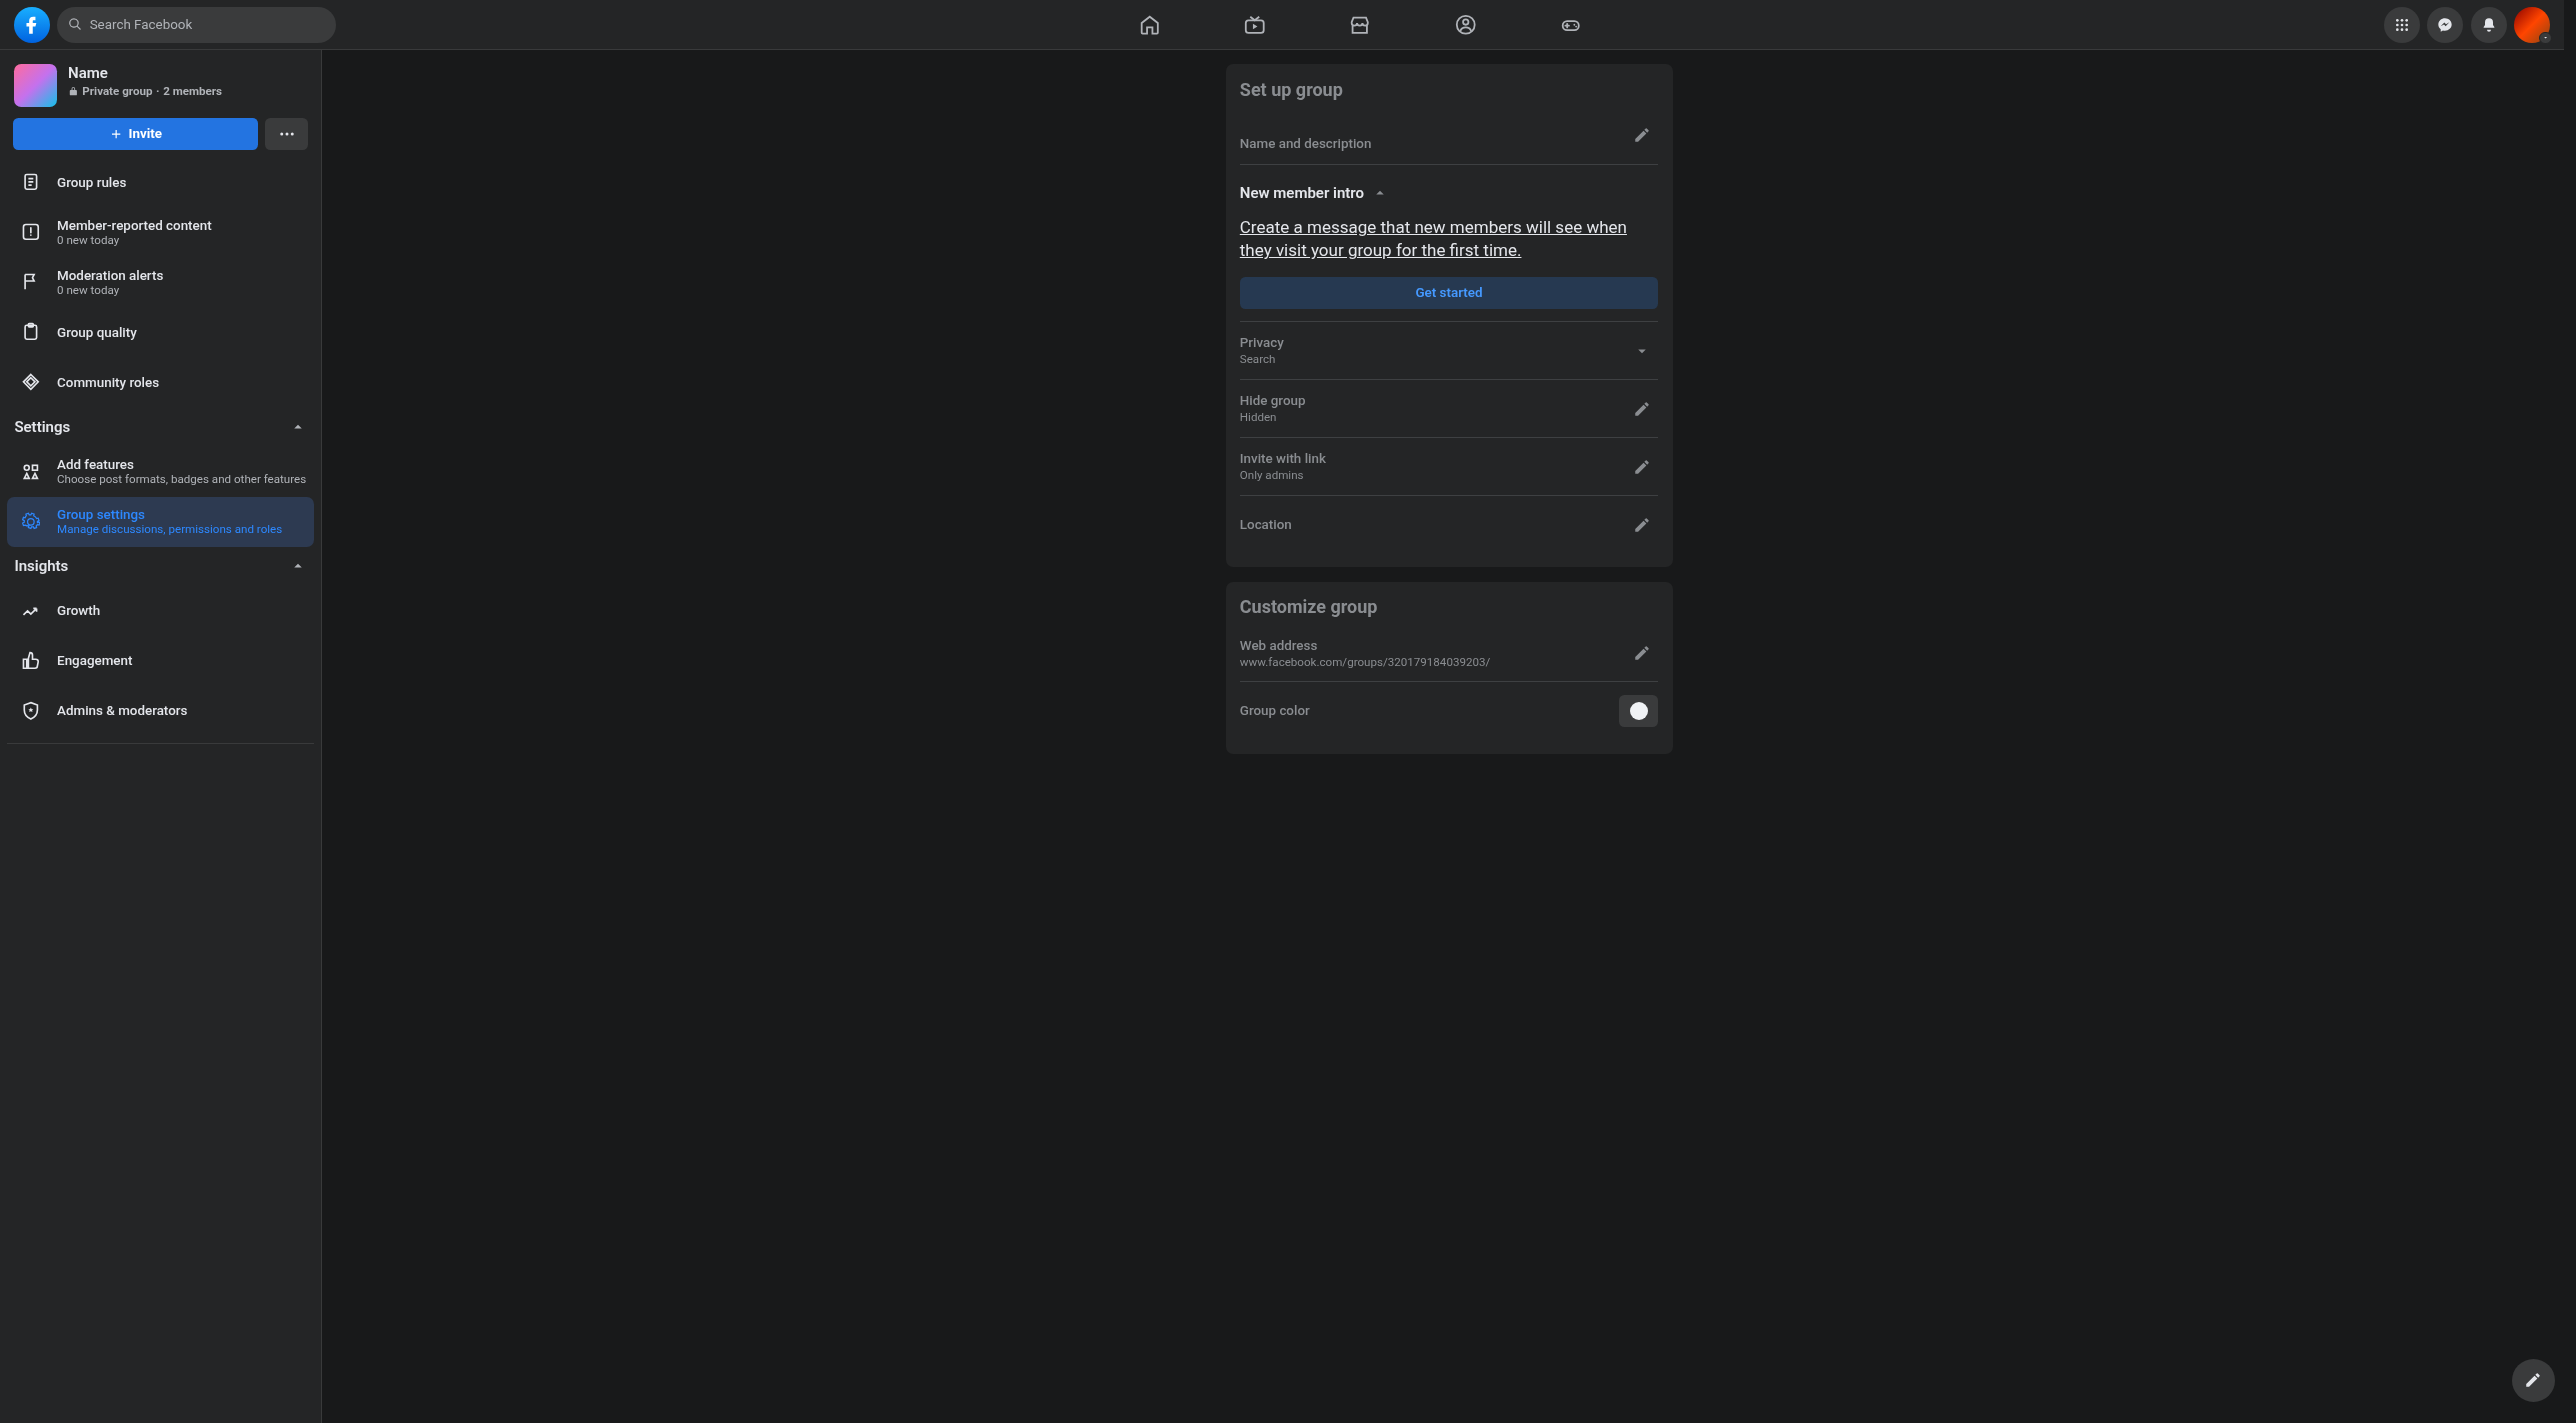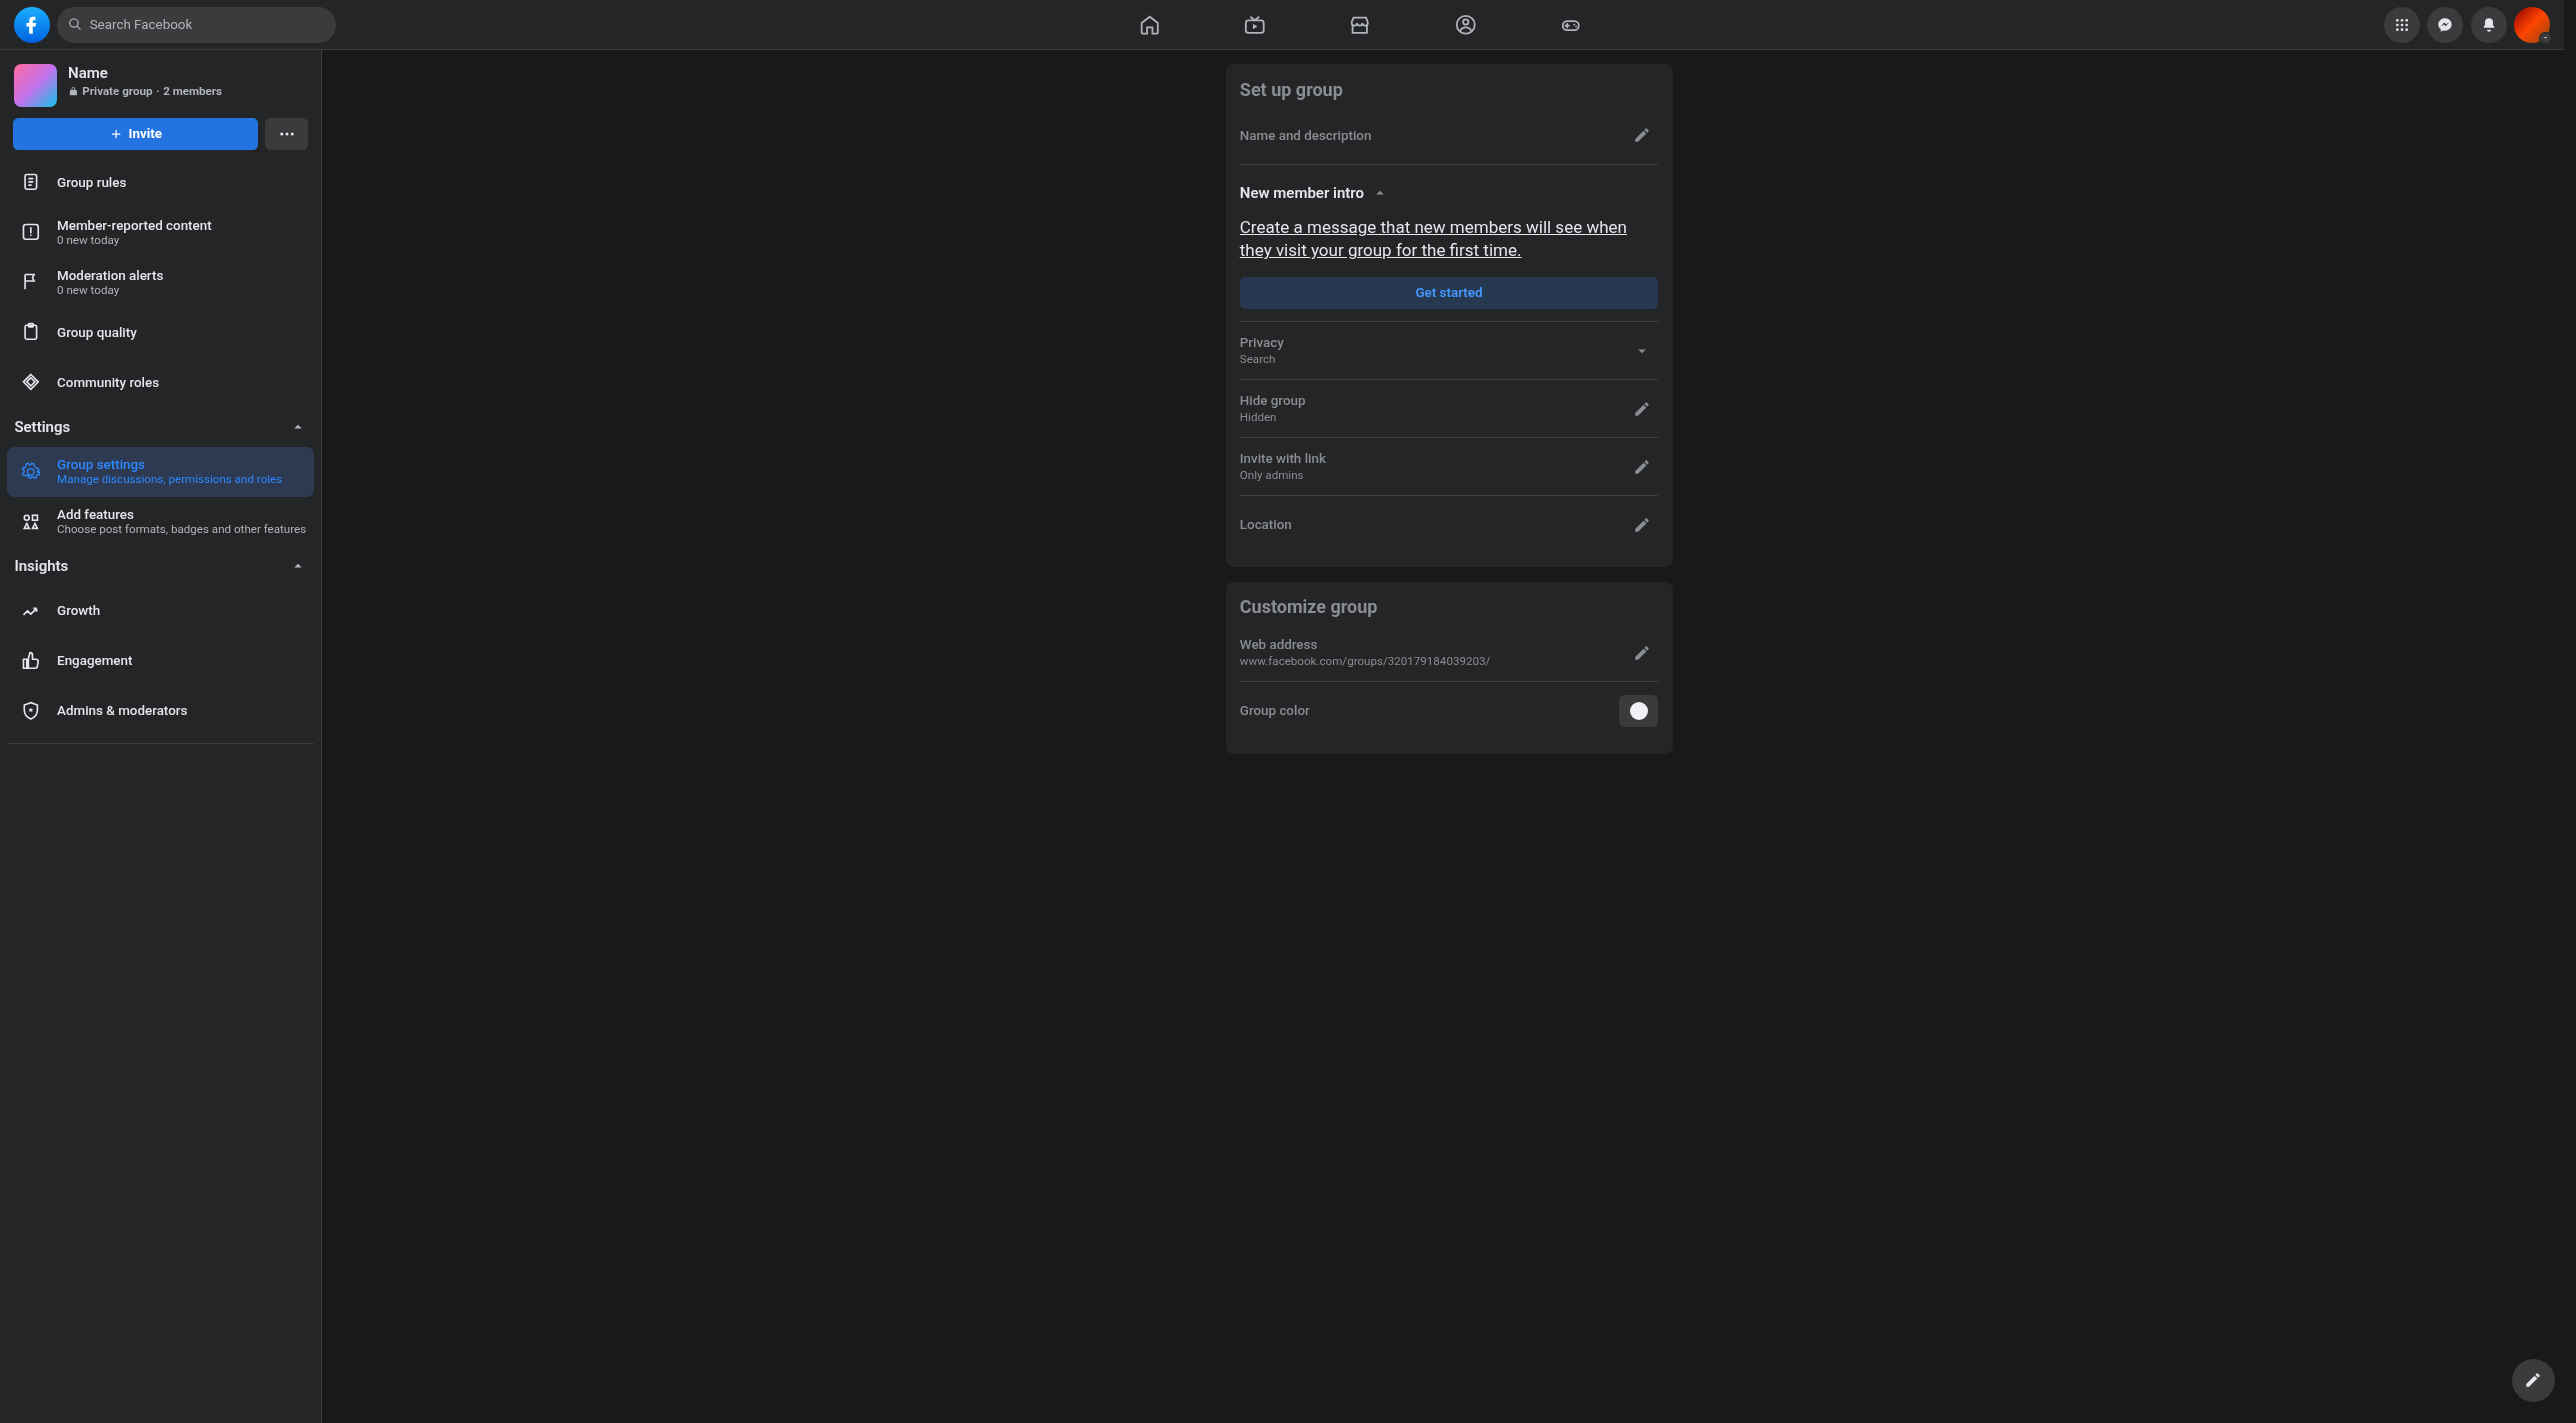--- a/index.html
+++ b/index.html
@@ -51,21 +51,21 @@
 .section-caret { color: #b0b3b8; }
 
 .divider { height: 0.9px; background: #393a3b; margin: 7.2px 0; }
 
 
 .main { flex: 1; overflow-y: auto; padding: 14.3px; display: flex; flex-direction: column; align-items: center; }
 .card { width: 447px; background: #242526; border-radius: 7.2px; padding: 14.3px; margin-bottom: 14.3px; }
 .card-title { font-size: 18px; font-weight: 700; color: #8a8d91; margin-bottom: 7.2px; }
 
 .setting-row { display: flex; align-items: center; justify-content: space-between; padding: 12.5px 0; border-top: 0.9px solid #3e4042; }
-.setting-row.no-border { border-top: none; }
+.setting-row.no-border { border-top: none; align-items: flex-end; }
 .setting-text { flex: 1; }
 .setting-label { font-size: 13.4px; font-weight: 500; color: #8a8d91; }
 .setting-value { font-size: 11.6px; color: #8a8d91; margin-top: 1.8px; }
 .setting-action { width: 32px; height: 32px; display: flex; align-items: center; justify-content: center; border-radius: 50%; cursor: pointer; color: #8a8d91; }
 
 .expanded-row .setting-label { color: #e4e6eb; font-weight: 600; font-size: 15px; }
 .expanded-desc { color: #e4e6eb; font-size: 17px; margin: 7.2px 0 14.3px 0; line-height: 1.35; text-decoration: underline; }
 .get-started-btn { width: 100%; height: 32px; background: #263951; color: #4599ff; border: none; border-radius: 5.4px; font-size: 13.4px; font-weight: 600; cursor: pointer; }
 
 .color-swatch { width: 39px; height: 32px; background: #3a3b3c; border-radius: 5.4px; display: flex; align-items: center; justify-content: center; cursor: pointer; }
@@ -252,44 +252,44 @@
         </div>
     </div>
 
     <div class="section-header">
       <span class="section-title">Settings</span>
       <svg class="section-caret" width="18" height="18" viewBox="0 0 24 24">
           <path d="M7 14l5-5 5 5z"></path>
         </svg>
     </div>
 
-    <div class="side-item active">
-      <div class="side-icon">
-          <svg width="19.7" height="19.7" viewBox="0 0 24 24">
-            <path d="M12 8a4 4 0 1 0 0 8 4 4 0 0 0 0-8zm9 4l2 1-1 3-2-.5a8 8 0 0 1-1.5 1.5l.5 2-3 1-1-2a8 8 0 0 1-2 0l-1 2-3-1 .5-2A8 8 0 0 1 5 16l-2 .5-1-3 2-1a8 8 0 0 1 0-2l-2-1 1-3 2 .5A8 8 0 0 1 6.5 4.5L6 2.5l3-1 1 2a8 8 0 0 1 2 0l1-2 3 1-.5 2A8 8 0 0 1 19 8l2-.5 1 3-2 1a8 8 0 0 1 0 2z" fill="none" stroke="currentColor" stroke-width="1.5"></path>
-          </svg>
-        </div>
-      <div class="side-text">
-        <span class="side-label">Group settings</span>
-        <span class="side-sub">Manage discussions, permissions and roles</span>
-      </div>
-    </div>
-
     <div class="side-item">
       <div class="side-icon">
           <svg width="19.7" height="19.7" viewBox="0 0 24 24">
             <circle cx="7" cy="7" r="3" fill="none" stroke="currentColor" stroke-width="2"></circle>
             <rect x="14" y="4" width="6" height="6" fill="none" stroke="currentColor" stroke-width="2"></rect>
             <path d="M7 14l3 6H4l3-6z" fill="none" stroke="currentColor" stroke-width="2"></path>
             <path d="M17 14l3 6h-6l3-6z" fill="none" stroke="currentColor" stroke-width="2"></path>
           </svg>
         </div>
       <div class="side-text">
         <span class="side-label">Add features</span>
         <span class="side-sub">Choose post formats, badges and other features</span>
+      </div>
+    </div>
+
+    <div class="side-item active">
+      <div class="side-icon">
+          <svg width="19.7" height="19.7" viewBox="0 0 24 24">
+            <path d="M12 8a4 4 0 1 0 0 8 4 4 0 0 0 0-8zm9 4l2 1-1 3-2-.5a8 8 0 0 1-1.5 1.5l.5 2-3 1-1-2a8 8 0 0 1-2 0l-1 2-3-1 .5-2A8 8 0 0 1 5 16l-2 .5-1-3 2-1a8 8 0 0 1 0-2l-2-1 1-3 2 .5A8 8 0 0 1 6.5 4.5L6 2.5l3-1 1 2a8 8 0 0 1 2 0l1-2 3 1-.5 2A8 8 0 0 1 19 8l2-.5 1 3-2 1a8 8 0 0 1 0 2z" fill="none" stroke="currentColor" stroke-width="1.5"></path>
+          </svg>
+        </div>
+      <div class="side-text">
+        <span class="side-label">Group settings</span>
+        <span class="side-sub">Manage discussions, permissions and roles</span>
       </div>
     </div>
 
     <div class="section-header">
       <span class="section-title">Insights</span>
       <svg class="section-caret" width="18" height="18" viewBox="0 0 24 24">
           <path d="M7 14l5-5 5 5z"></path>
         </svg>
     </div>
 

